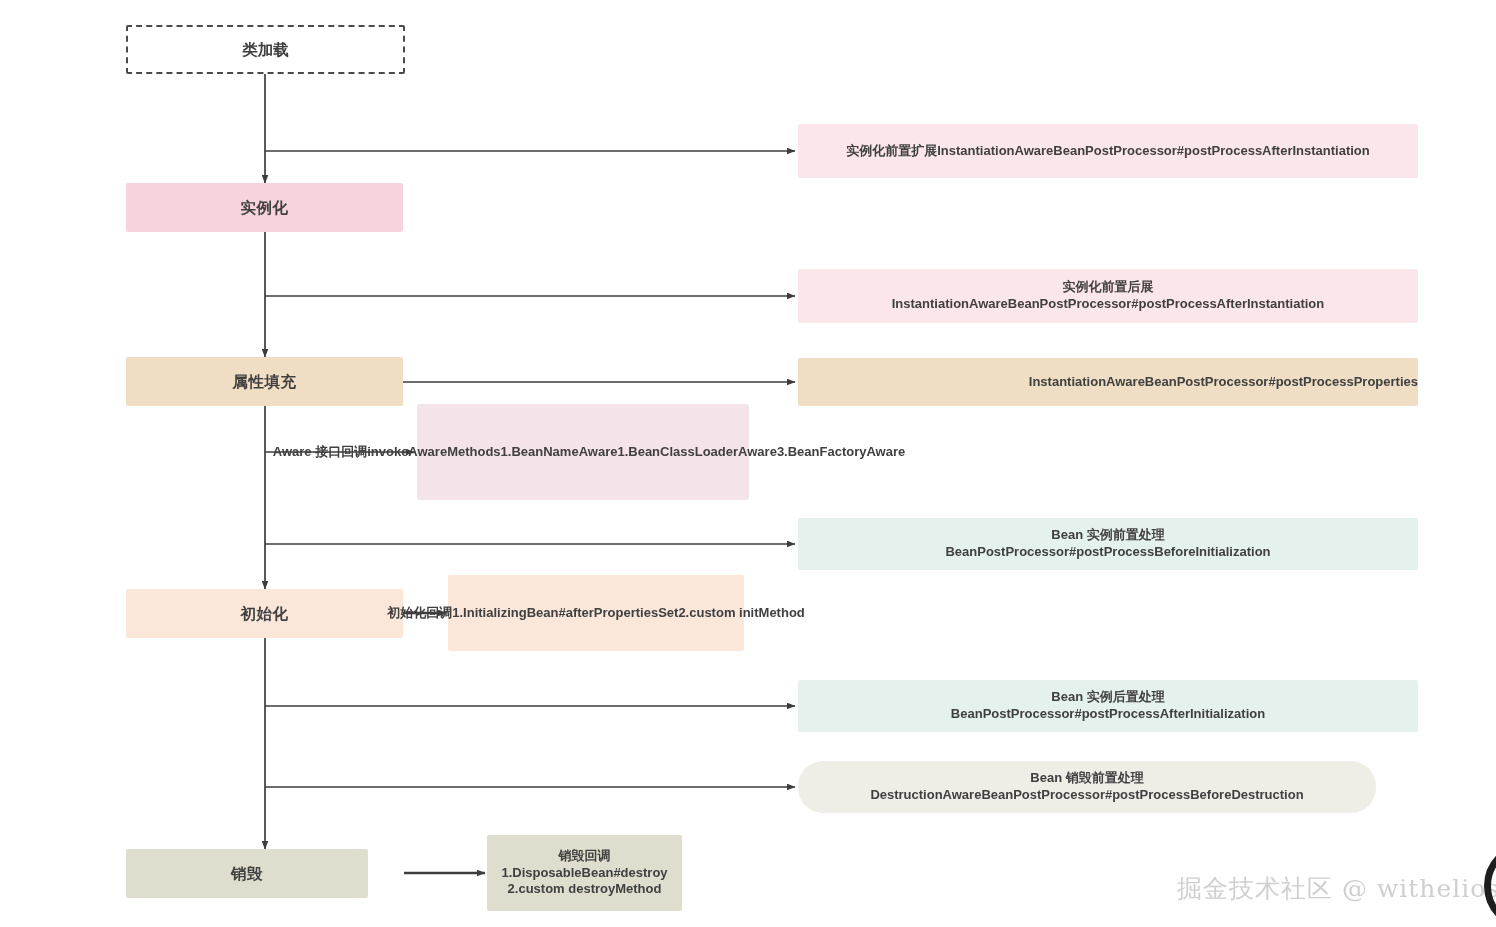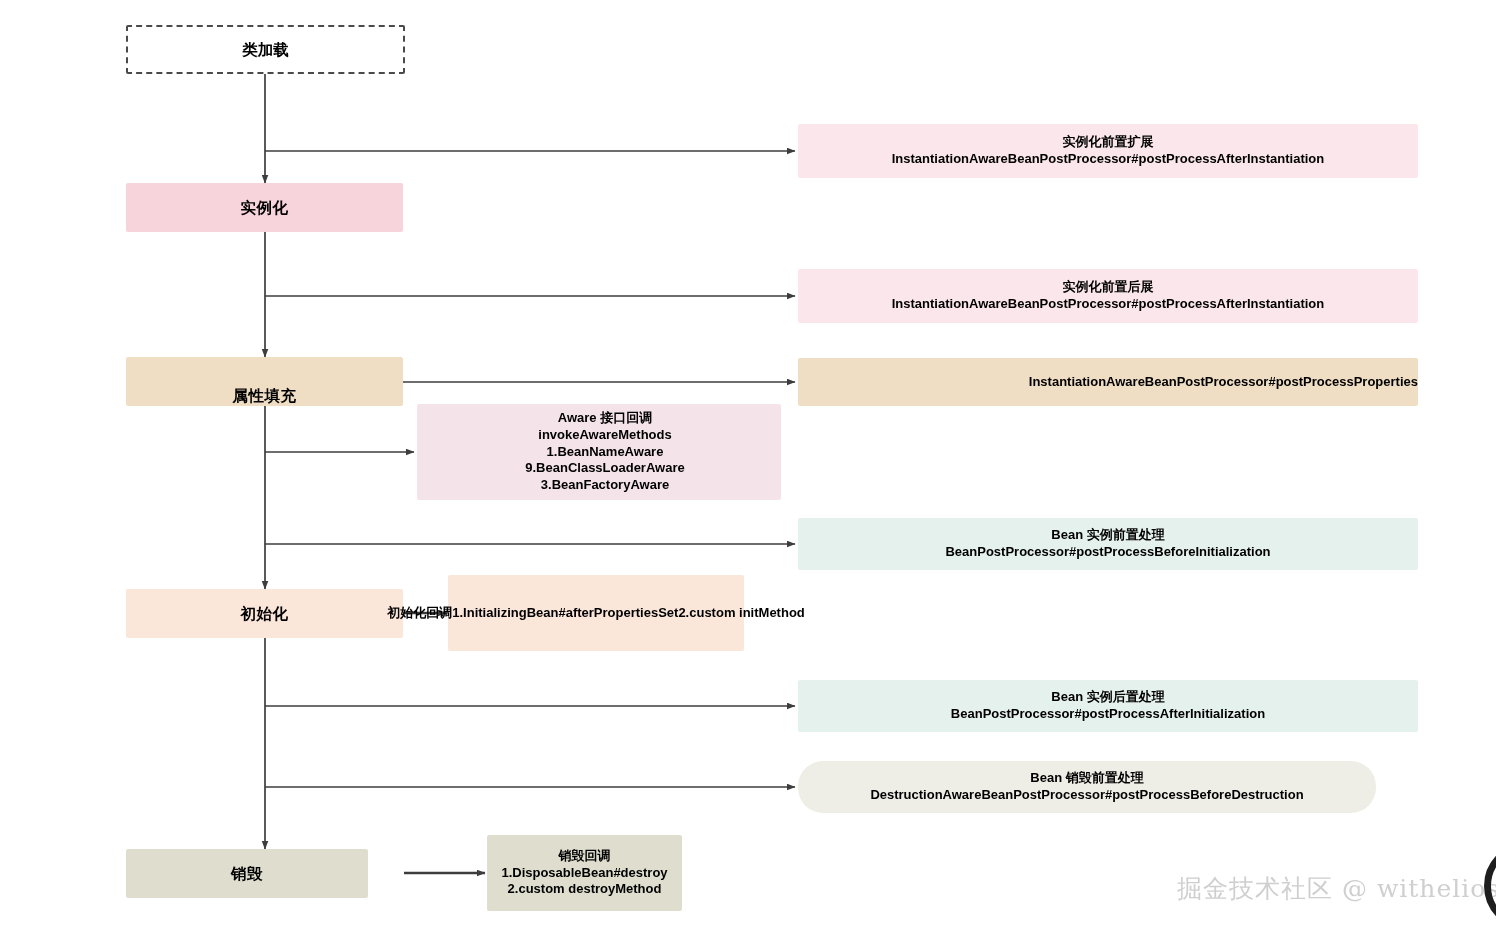--- a/index.html
+++ b/index.html
@@ -26,21 +26,21 @@
     pointer-events: none;
   }
   .node {
     position: absolute;
     box-sizing: border-box;
     display: flex;
     align-items: center;
     justify-content: center;
     text-align: center;
     font-weight: bold;
-    color: #000000;
+    color: #404040;
     line-height: 1.28;
     border-radius: 2px;
   }
   .stage-node {
     font-size: 15.5px;
     letter-spacing: 0.5px;
   }
   .note-node {
     font-size: 13px;
   }
@@ -112,33 +112,33 @@
   </svg>
 
   <div class="node dashed-node" style="left:126px; top:25px; width:279px; height:49px;">
     <span>类加载</span>
   </div>
 
   <div class="node stage-node" style="left:126px; top:183px; width:277px; height:49px; background:#f7d4dc;">
     <span>实例化</span>
   </div>
 
-  <div class="node stage-node" style="left:126px; top:357px; width:277px; height:49px; background:#f0dec4;align-items:flex-end;">
+  <div class="node stage-node" style="left:126px; top:357px; width:277px; height:49px; background:#f0dec4;">
     <span>属性填充</span>
   </div>
 
   <div class="node stage-node" style="left:126px; top:589px; width:277px; height:49px; background:#fbe6da;">
     <span>初始化</span>
   </div>
 
   <div class="node stage-node" style="left:126px; top:849px; width:242px; height:49px; background:#dfdece;">
     <span>销毁</span>
   </div>
 
-  <div class="node side-node" style="left:798px; top:124px; width:620px; height:54px; background:#fbe7eb; flex-direction:column;">
+  <div class="node side-node" style="left:798px; top:124px; width:620px; height:54px; background:#fbe7eb; flex-direction:row;">
     <span class="line">实例化前置扩展</span>
     <span class="line">InstantiationAwareBeanPostProcessor#postProcessAfterInstantiation</span>
   </div>
 
   <div class="node side-node" style="left:798px; top:269px; width:620px; height:54px; background:#fbe7eb; flex-direction:column;">
     <span class="line">实例化前置后展</span>
     <span class="line">InstantiationAwareBeanPostProcessor#postProcessAfterInstantiation</span>
   </div>
 
   <div class="node side-node" style="left:798px; top:358px; width:620px; height:48px; background:#f0dec4; flex-direction:column;align-items:flex-end;">
@@ -153,25 +153,25 @@
   <div class="node side-node" style="left:798px; top:680px; width:620px; height:52px; background:#e5f1ec; flex-direction:column;">
     <span class="line">Bean 实例后置处理</span>
     <span class="line">BeanPostProcessor#postProcessAfterInitialization</span>
   </div>
 
   <div class="node side-node" style="left:798px; top:761px; width:578px; height:52px; background:#efeee6; flex-direction:column;border-radius:25px;">
     <span class="line">Bean 销毁前置处理</span>
     <span class="line">DestructionAwareBeanPostProcessor#postProcessBeforeDestruction</span>
   </div>
 
-  <div class="node note-node" style="left:417px; top:404px; width:364px; height:96px; background:#f4e4e9; flex-direction:column;padding-left:12px;">
+  <div class="node note-node" style="left:417px; top:404px; width:332px; height:96px; background:#f4e4e9; flex-direction:row;padding-left:12px;">
     <span class="line">Aware 接口回调</span>
     <span class="line">invokeAwareMethods</span>
     <span class="line">1.BeanNameAware</span>
-    <span class="line">9.BeanClassLoaderAware</span>
+    <span class="line">1.BeanClassLoaderAware</span>
     <span class="line">3.BeanFactoryAware</span>
   </div>
 
   <div class="node note-node" style="left:448px; top:575px; width:296px; height:76px; background:#fbe6da; flex-direction:row;">
     <span class="line">初始化回调</span>
     <span class="line">1.InitializingBean#afterPropertiesSet</span>
     <span class="line">2.custom initMethod</span>
   </div>
 
   <div class="node note-node" style="left:487px; top:835px; width:195px; height:76px; background:#dfdece; flex-direction:column;">

